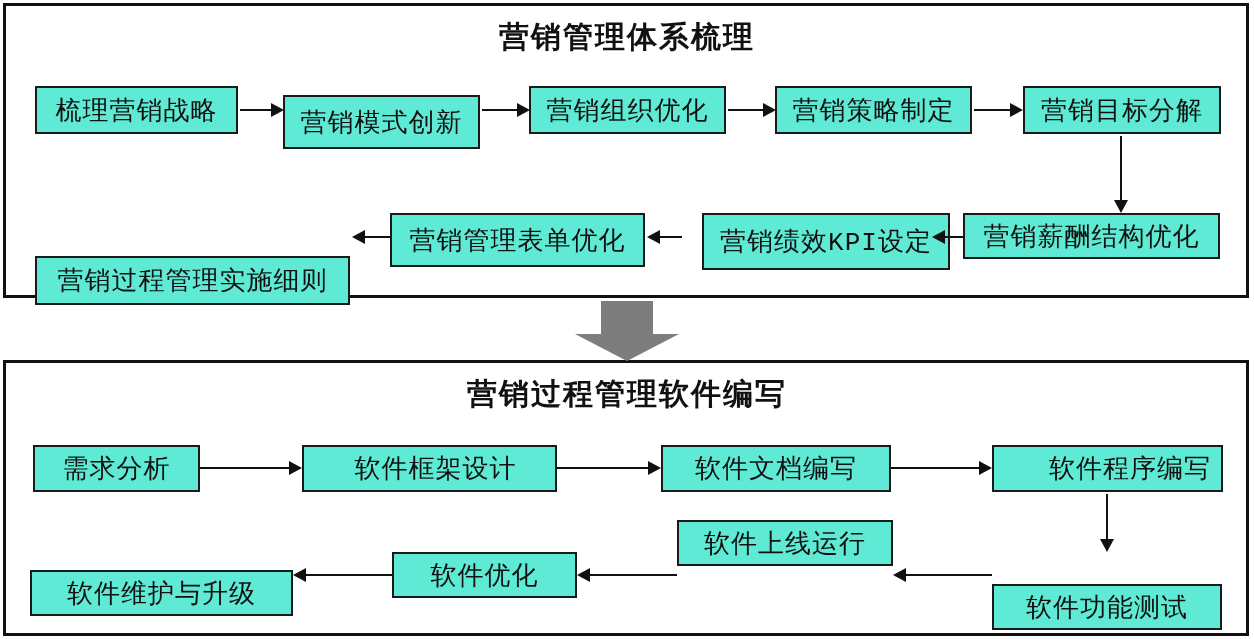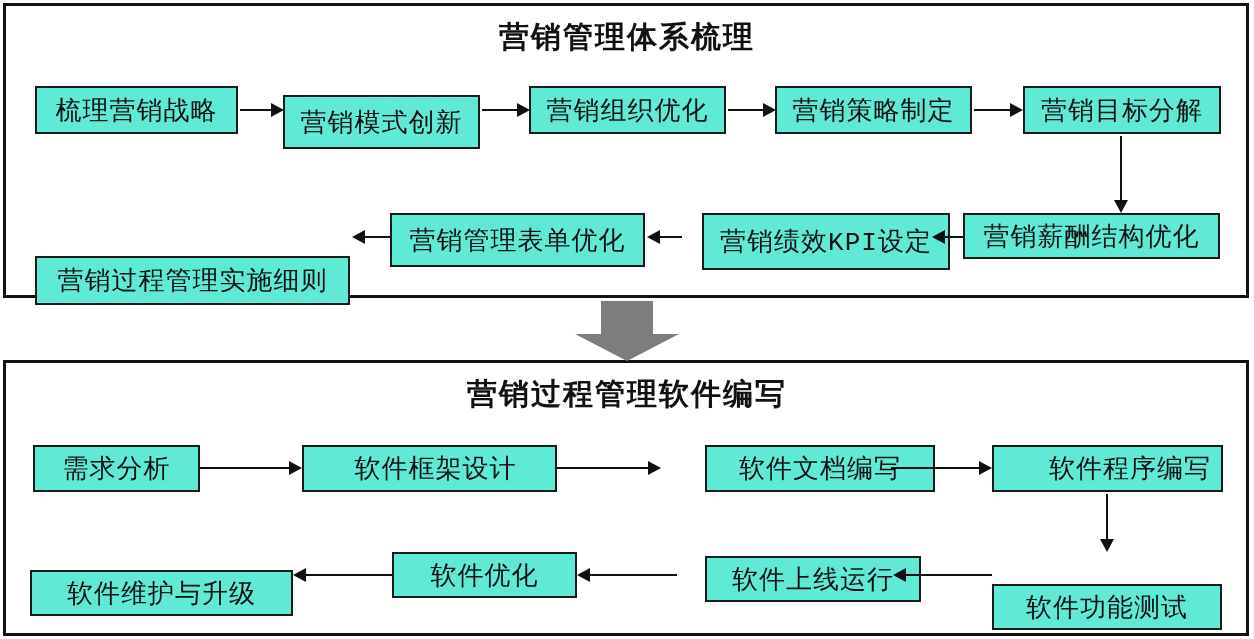--- a/index.html
+++ b/index.html
@@ -50,26 +50,26 @@
   .b14{left:775px;top:86px;width:197px;height:48px;}
   .b15{left:1023px;top:86px;width:198px;height:48px;}
   
   .b21{left:35px;top:213px;width:315px;height:49px;margin-top:43px;}
   .b22{left:390px;top:213px;width:255px;height:54px;}
   .b23{left:702px;top:213px;width:248px;height:57px;}
   .b24{left:963px;top:213px;width:257px;height:46px;}
   
   .b31{left:33px;top:445px;width:167px;height:47px;}
   .b32{left:302px;top:445px;width:255px;height:47px;padding-left:12px;}
-  .b33{left:661px;top:445px;width:230px;height:47px;margin-left:44px;}
+  .b33{left:661px;top:445px;width:230px;height:47px;}
   .b34{left:992px;top:445px;width:231px;height:47px;padding-left:45px;}
   
   .b41{left:30px;top:570px;width:263px;height:46px;}
   .b42{left:392px;top:552px;width:185px;height:46px;}
-  .b43{left:677px;top:556px;width:216px;height:46px;margin-left:28px;}
+  .b43{left:677px;top:520px;width:216px;height:46px;}
   .b44{left:992px;top:552px;width:230px;height:46px;margin-top:32px;}
 
   
   .harrow{position:absolute;height:2px;background:#111111;}
   .harrow.right::after{
     content:"";position:absolute;right:-12px;top:-6px;
     border-left:13px solid #111111;
     border-top:7px solid transparent;
     border-bottom:7px solid transparent;
   }

